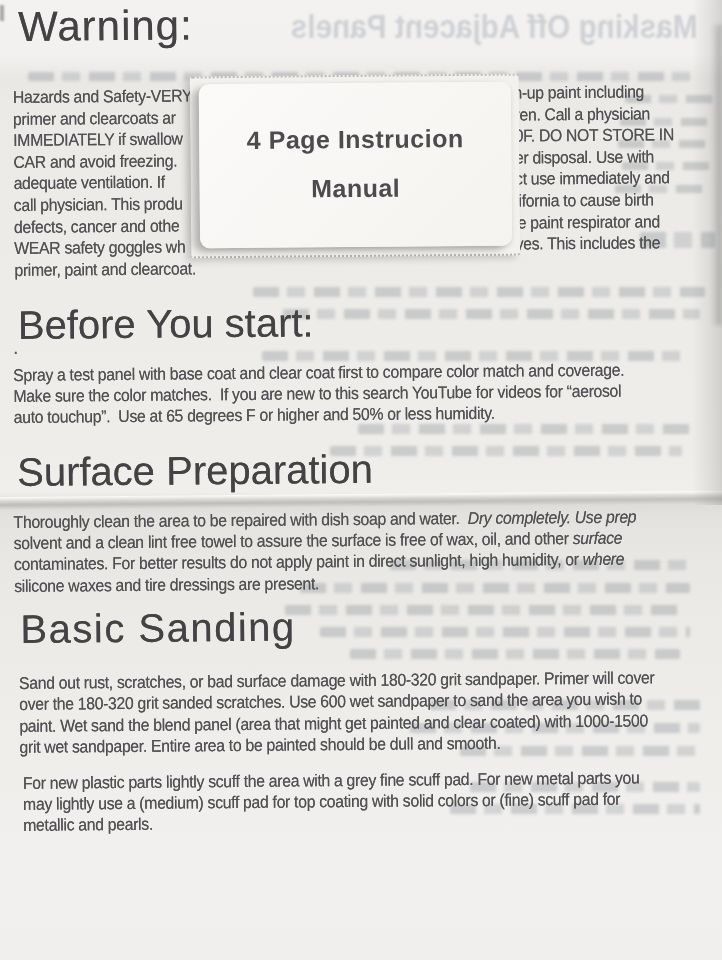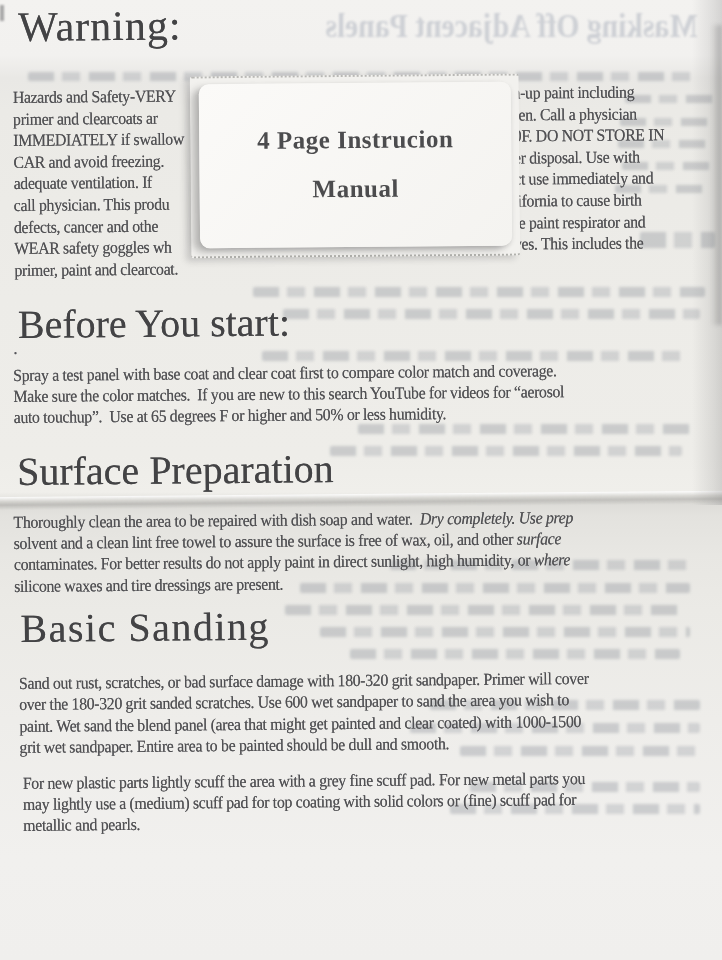--- a/index.html
+++ b/index.html
@@ -1,18 +1,18 @@
 <!DOCTYPE html>
 <html><head>
 <meta charset="utf-8">
 <style>
   html,body{margin:0;padding:0;background:#c9c8c5;}
   .page{
     position:relative;width:722px;height:960px;overflow:hidden;
-    font-family:Liberation Serif, serif;
+    font-family:Liberation Sans, sans-serif;
     background:linear-gradient(180deg,
       #f3f2f0 0px,#f2f1ef 55px,#e9e8e5 78px,#ebeae6 110px,
       #edece8 300px,#eeede9 455px,#f0efeb 492px,
       #dddcd8 503px,#e3e2de 515px,#e8e7e3 555px,#ebeae6 610px,
       #eeedea 720px,#f1f0ee 860px,#f0efed 960px);
   }
   
   .bleed-layer{position:absolute;inset:0;z-index:1;}
   .back-heading{
     position:absolute;left:325px;top:8px;width:392px;

